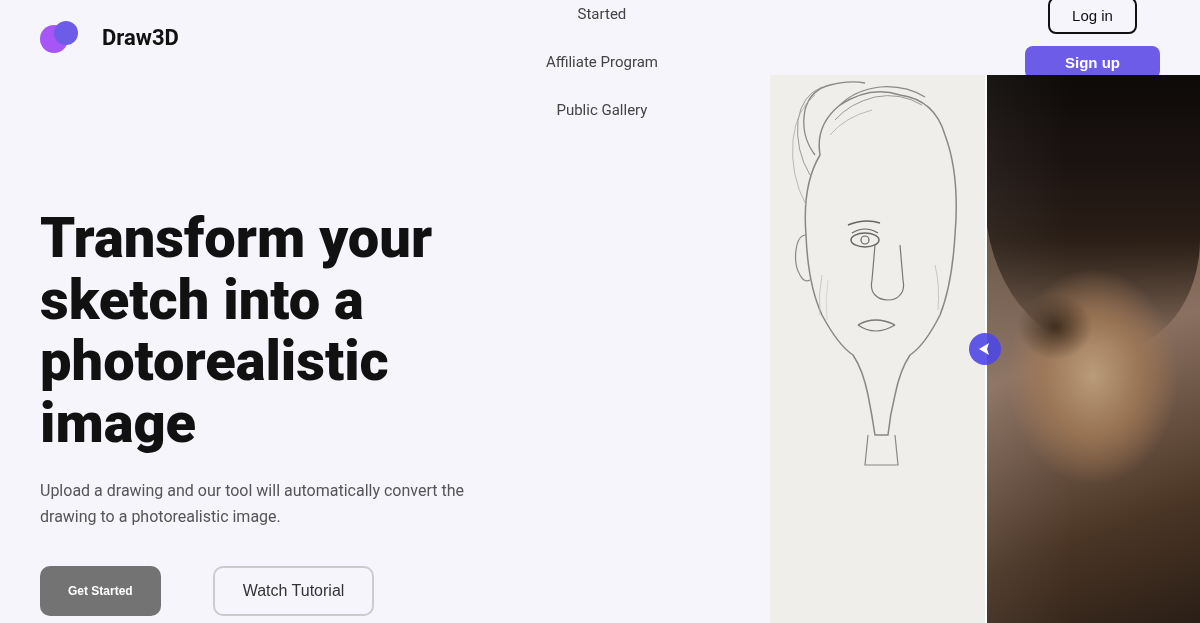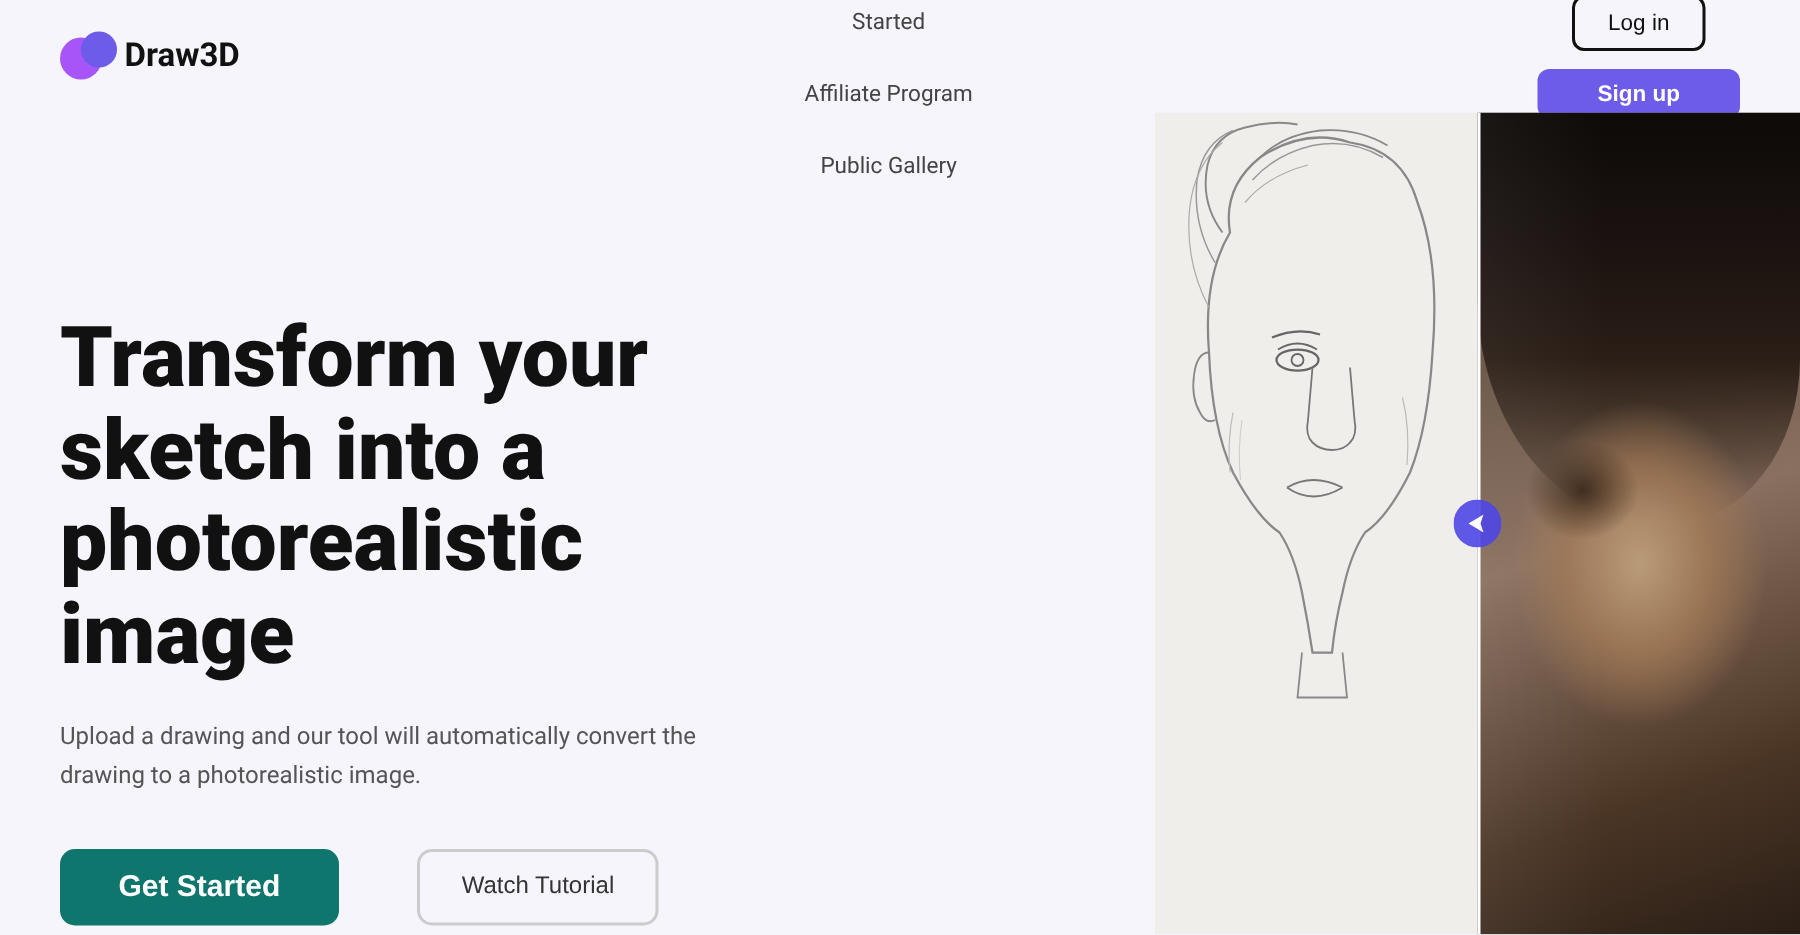--- a/index.html
+++ b/index.html
@@ -21,21 +21,21 @@
       align-items: center;
       justify-content: space-between;
       padding: 0 40px;
       height: 75px;
       background-color: #f5f5fb;
     }
 
     .logo-area {
       display: flex;
       align-items: center;
-      gap: 5px;
+      gap: 24px;
       text-decoration: none;
     }
 
     .logo-icon {
       width: 38px;
       height: 38px;
     }
 
     .logo-text {
       font-size: 22px;
@@ -117,24 +117,24 @@
       margin-bottom: 36px;
       max-width: 430px;
     }
 
     .hero-buttons {
       display: flex;
       gap: 16px;
     }
 
     .btn-get-started {
-      padding: 14px 39px;
-      font-size: 20px;
+      padding: 14px 28px;
+      font-size: 12px;
       font-weight: 600;
-      background: #0f766e;
+      background: #737373;
       color: #fff;
       border: none;
       border-radius: 10px;
       cursor: pointer;
     }
 
     .btn-watch-tutorial {
       padding: 14px 28px;
       font-size: 16px;
       font-weight: 500;

